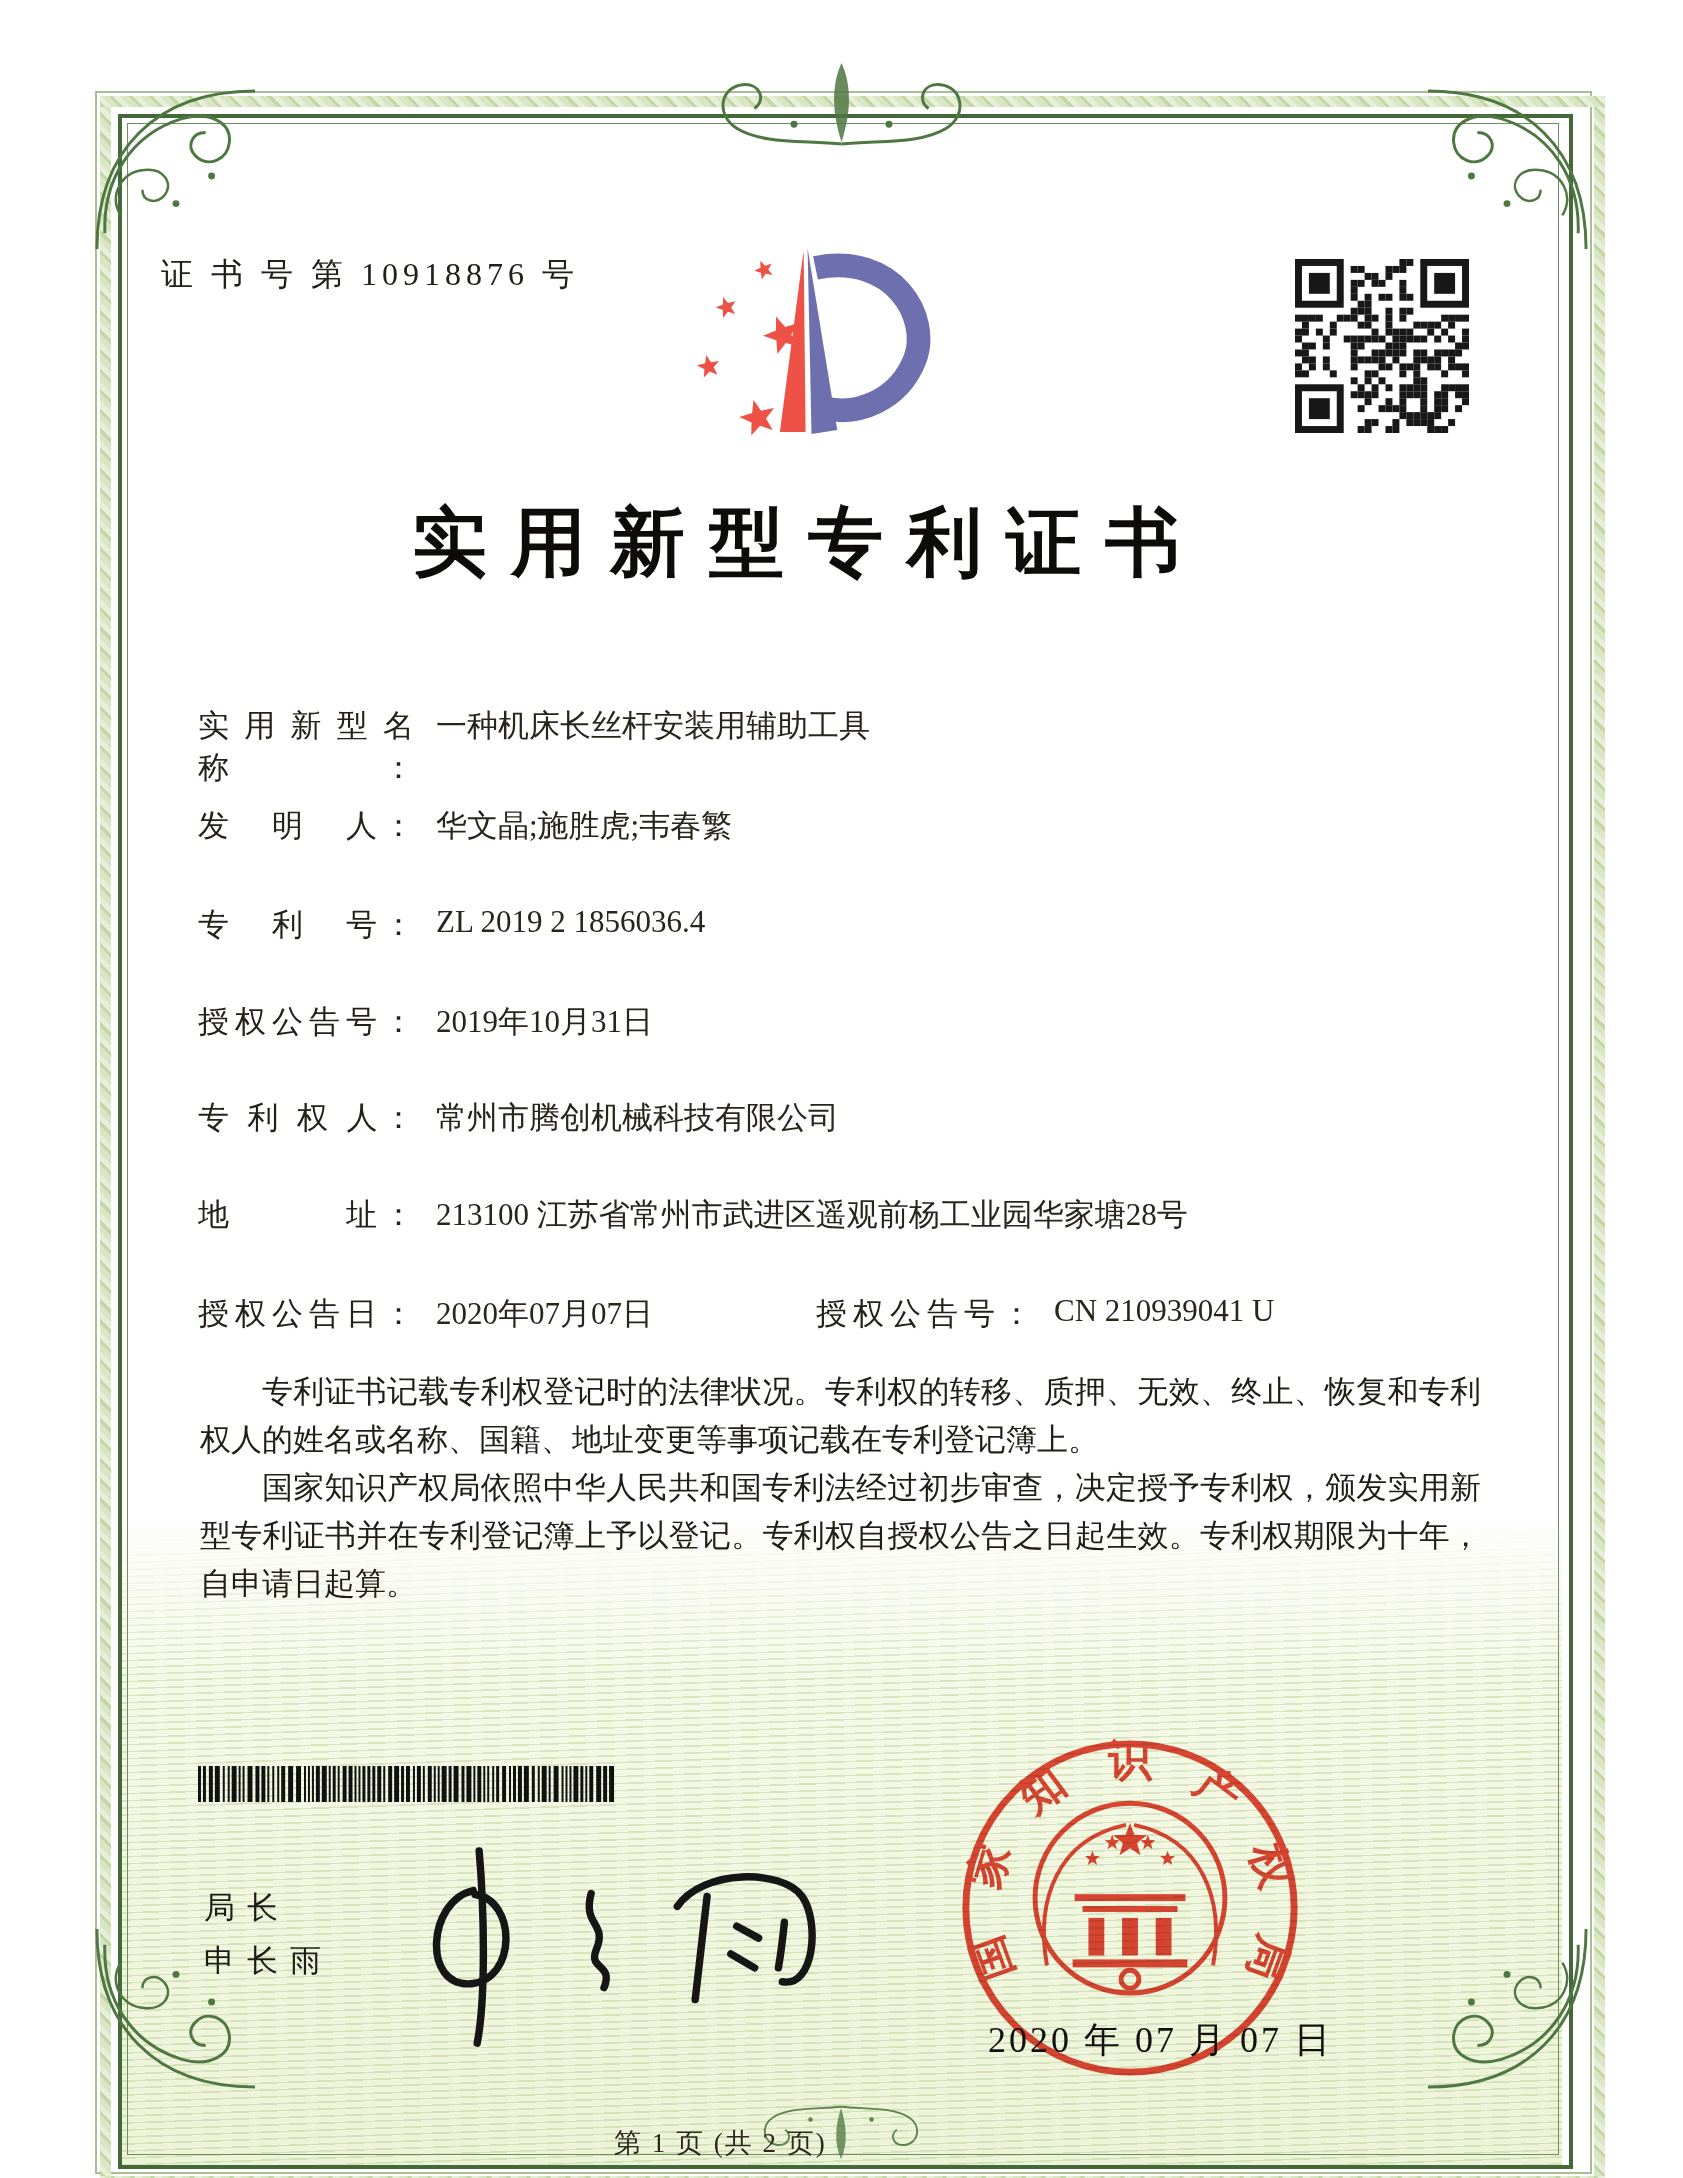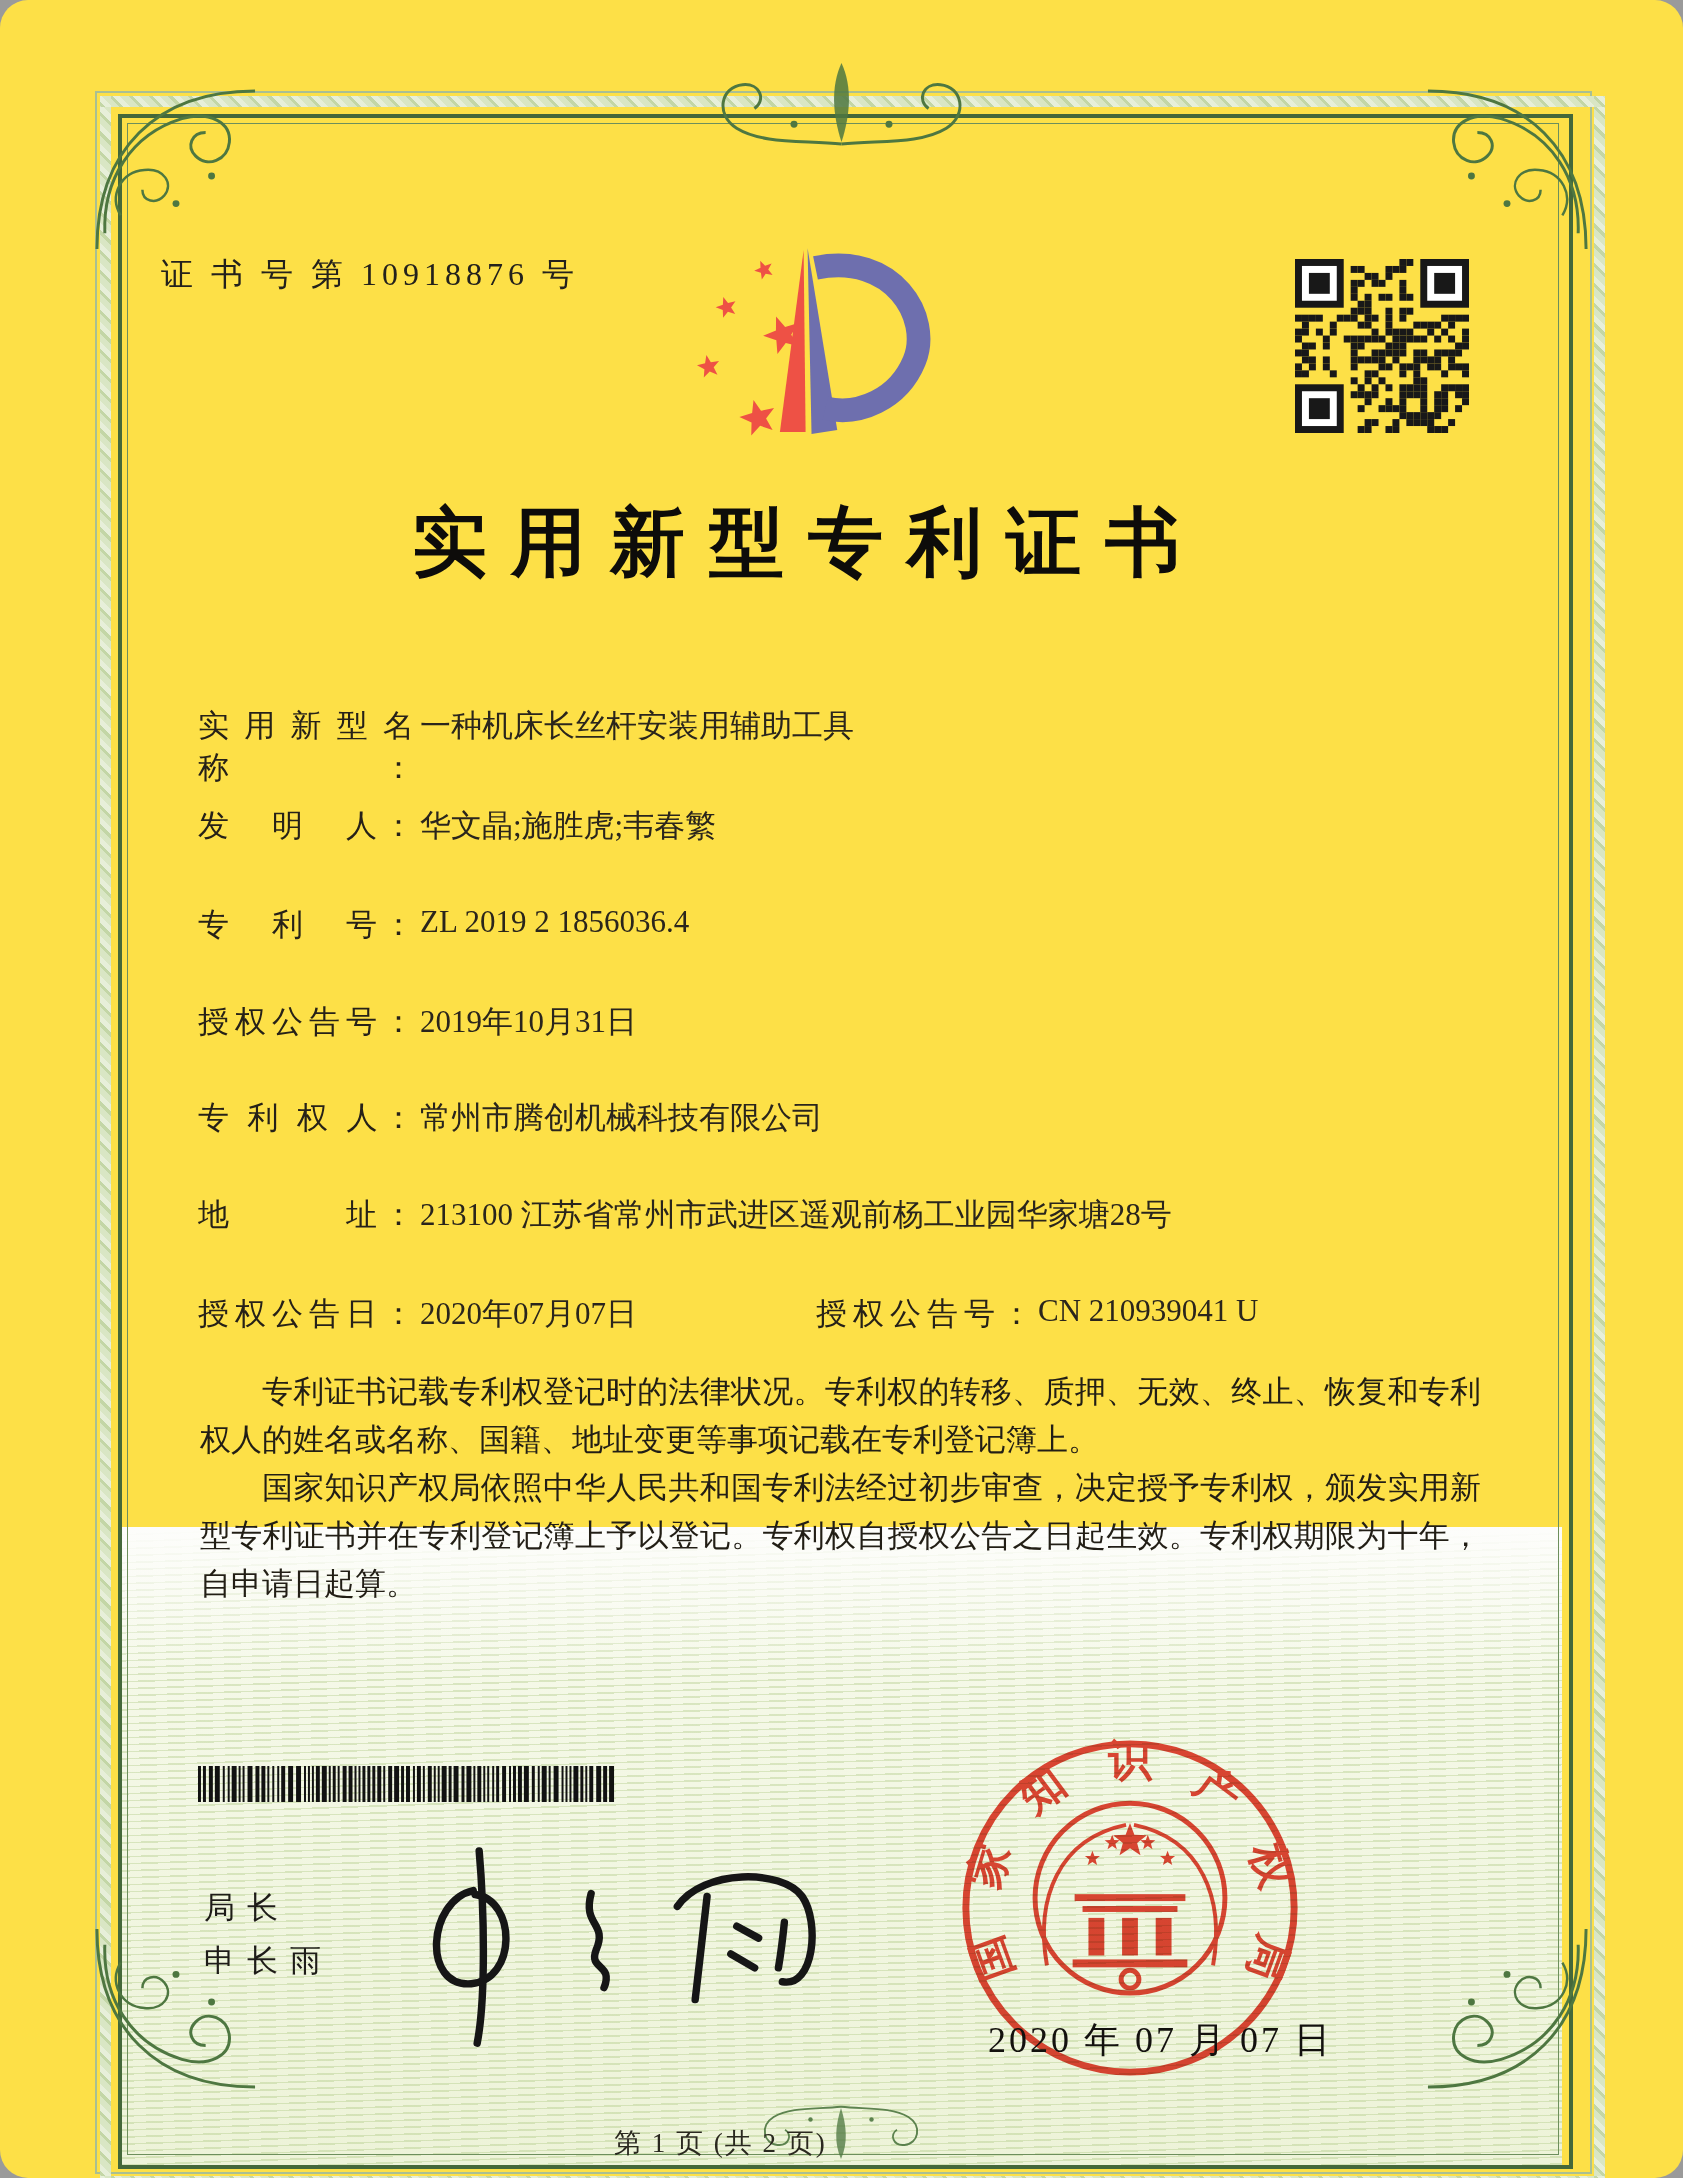--- a/index.html
+++ b/index.html
@@ -1,17 +1,17 @@
 <!DOCTYPE html>
 <html><head>
 <meta charset="utf-8">
 <style>
   html,body{margin:0;padding:0;background:#9a9a9a;}
-  .page{position:relative;width:1683px;height:2178px;background:#fde047;overflow:hidden;
-        font-family:"Liberation Serif","DejaVu Serif",serif;color:#1e1c18;border-radius:28px;}
+  .page{position:relative;width:1683px;height:2178px;background:#ffffff;overflow:hidden;
+        font-family:"Liberation Serif","DejaVu Serif",serif;color:#1e1c18;}
 
   
   .waves{position:absolute;left:121px;top:1527px;width:1441px;height:638px;z-index:0;
     background:
       repeating-linear-gradient(178deg, rgba(158,190,110,.32) 0px, rgba(158,190,110,.32) 1.6px, rgba(0,0,0,0) 1.6px, rgba(0,0,0,0) 7px),
       linear-gradient(180deg,#f7faec,#edf3d8);}
   .waves::before{content:"";position:absolute;inset:0;
       background:linear-gradient(180deg,#fdfdfb 0%, rgba(253,253,251,0) 149px);}
 
   
@@ -37,21 +37,21 @@
   .cert-no{position:absolute;left:161px;top:253px;font-size:32px;letter-spacing:5px;z-index:4;color:#23211c;}
   .logo{position:absolute;left:687px;top:244px;width:255px;height:200px;z-index:4;}
   .qr{position:absolute;left:1295px;top:259px;width:174px;height:174px;z-index:4;}
 
   .title{position:absolute;left:0;top:493px;width:1592px;text-align:center;z-index:4;
          font-size:75px;font-weight:700;letter-spacing:24px;text-indent:24px;color:#0d0c0a;}
 
   
   .row{position:absolute;left:198px;display:flex;font-size:31px;z-index:4;color:#262118;}
   .flabel{display:inline-block;width:216px;text-align:justify;text-align-last:justify;flex:0 0 216px;}
-  .fvalue{margin-left:6px;white-space:nowrap;color:#2a251c;}
+  .fvalue{margin-left:22px;white-space:nowrap;color:#2a251c;}
   .r1{top:705px}.r2{top:805px}.r3{top:904px}.r4{top:1001px}.r5{top:1097px}.r6{top:1194px}.r7{top:1293px}
   .row.second{left:816px;justify-content:flex-end;}
 
   .paras{position:absolute;left:200px;top:1368px;width:1281px;z-index:4;
          font-size:31px;line-height:48px;text-align:justify;color:#221e15;}
   .paras p{margin:0;text-indent:2em;}
 
   .barcode{position:absolute;left:198px;top:1766px;width:420px;height:36px;z-index:4;}
 
   .director-label{position:absolute;left:204px;top:1887px;font-size:31px;letter-spacing:12px;z-index:4;}

